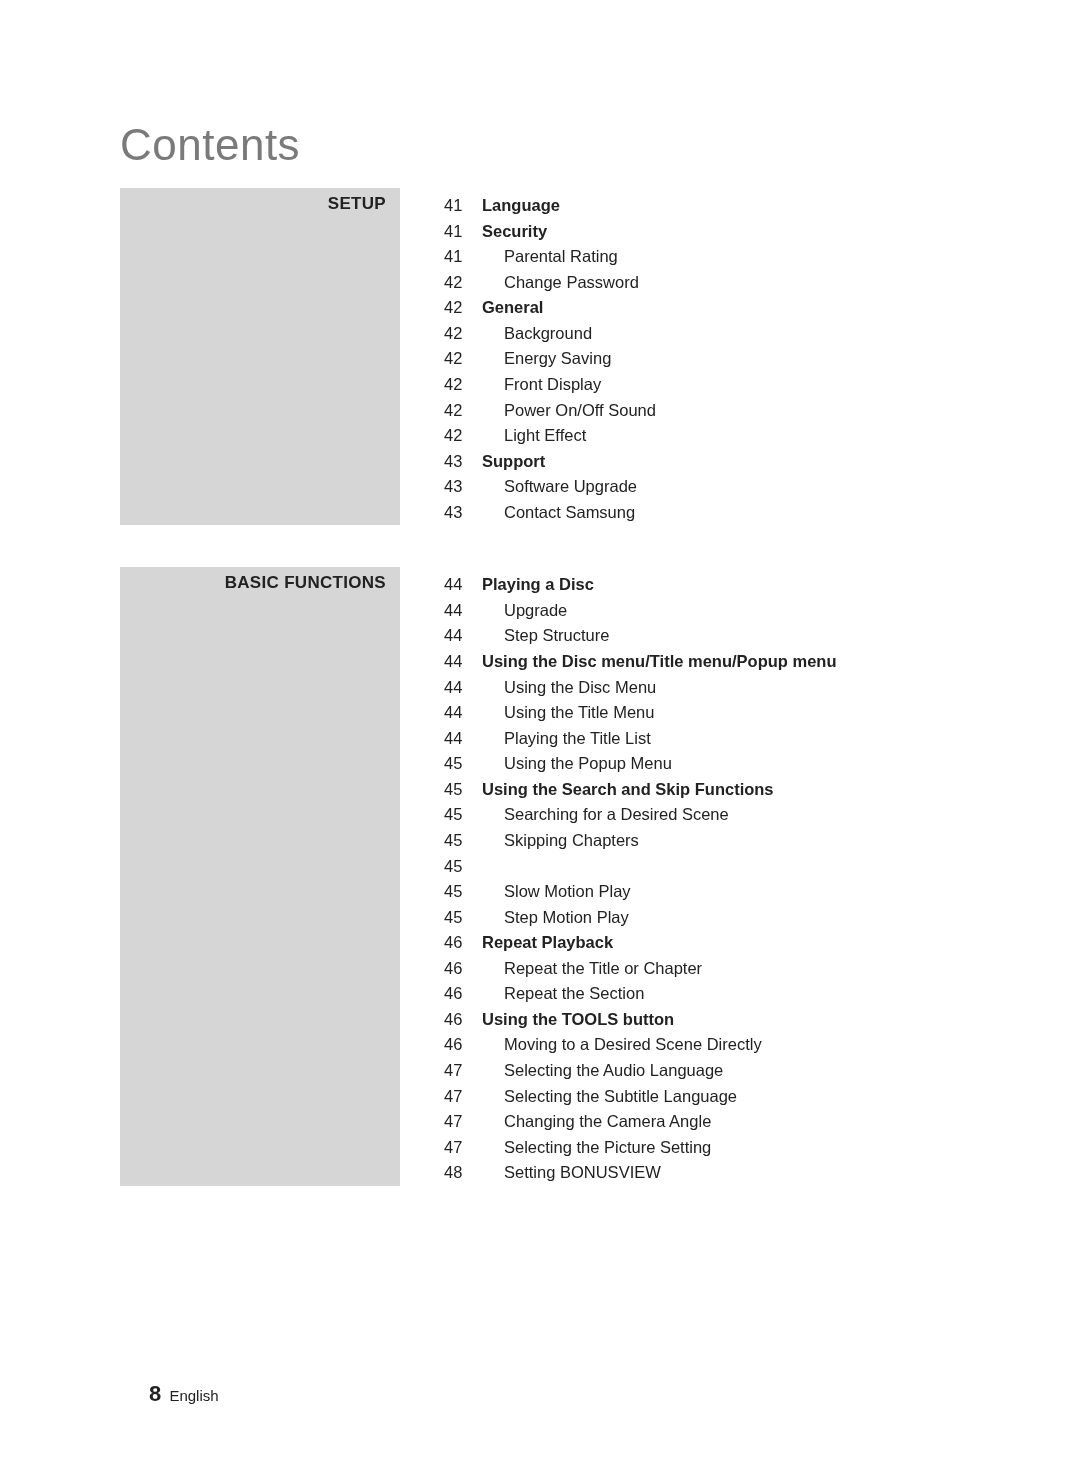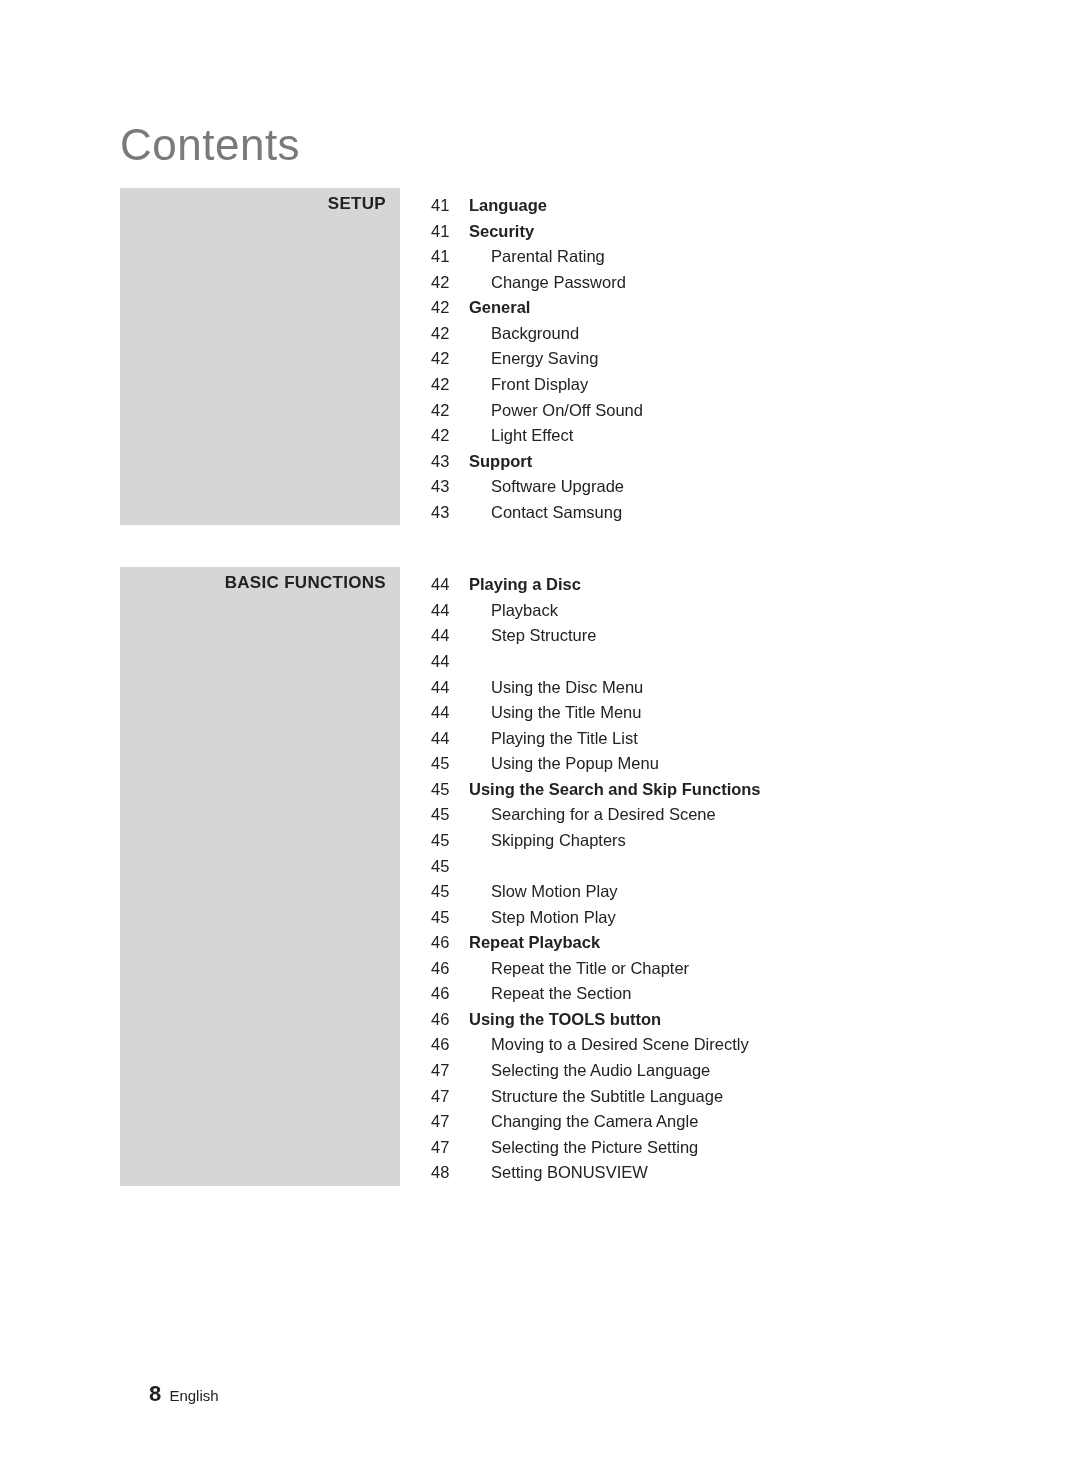--- a/index.html
+++ b/index.html
@@ -37,21 +37,21 @@
       padding: 6px 14px 0 0;
       text-align: right;
     }
     .section-label-text {
       font-weight: bold;
       font-size: 17px;
       color: #222;
       letter-spacing: 0.3px;
     }
     .section-body {
-      padding-left: 31px;
+      padding-left: 44px;
       padding-top: 5px;
       flex: 1;
     }
     .row {
       display: flex;
       align-items: baseline;
       line-height: 1.55;
       font-size: 16.5px;
       color: #222;
     }
@@ -180,31 +180,32 @@
         <div class="section-body">
           <div class="row">
             <span class="pg">44</span>
             <span class="gap0"></span>
             <span class="label bold">Playing a Disc</span>
           </div>
           <div class="row">
             <span class="pg">44</span>
             <span class="gap0"></span>
             <span class="indent1"></span>
-            <span class="label">Playback</span>
+            <span class="label">Upgrade</span>
           </div>
           <div class="row">
             <span class="pg">44</span>
             <span class="gap0"></span>
             <span class="indent1"></span>
             <span class="label">Step Structure</span>
           </div>
           <div class="row">
             <span class="pg">44</span>
             <span class="gap0"></span>
+            <span class="label bold">Using the Disc menu/Title menu/Popup menu</span>
           </div>
           <div class="row">
             <span class="pg">44</span>
             <span class="gap0"></span>
             <span class="indent1"></span>
             <span class="label">Using the Disc Menu</span>
           </div>
           <div class="row">
             <span class="pg">44</span>
             <span class="gap0"></span>
@@ -287,21 +288,21 @@
           <div class="row">
             <span class="pg">47</span>
             <span class="gap0"></span>
             <span class="indent1"></span>
             <span class="label">Selecting the Audio Language</span>
           </div>
           <div class="row">
             <span class="pg">47</span>
             <span class="gap0"></span>
             <span class="indent1"></span>
-            <span class="label">Structure the Subtitle Language</span>
+            <span class="label">Selecting the Subtitle Language</span>
           </div>
           <div class="row">
             <span class="pg">47</span>
             <span class="gap0"></span>
             <span class="indent1"></span>
             <span class="label">Changing the Camera Angle</span>
           </div>
           <div class="row">
             <span class="pg">47</span>
             <span class="gap0"></span>

